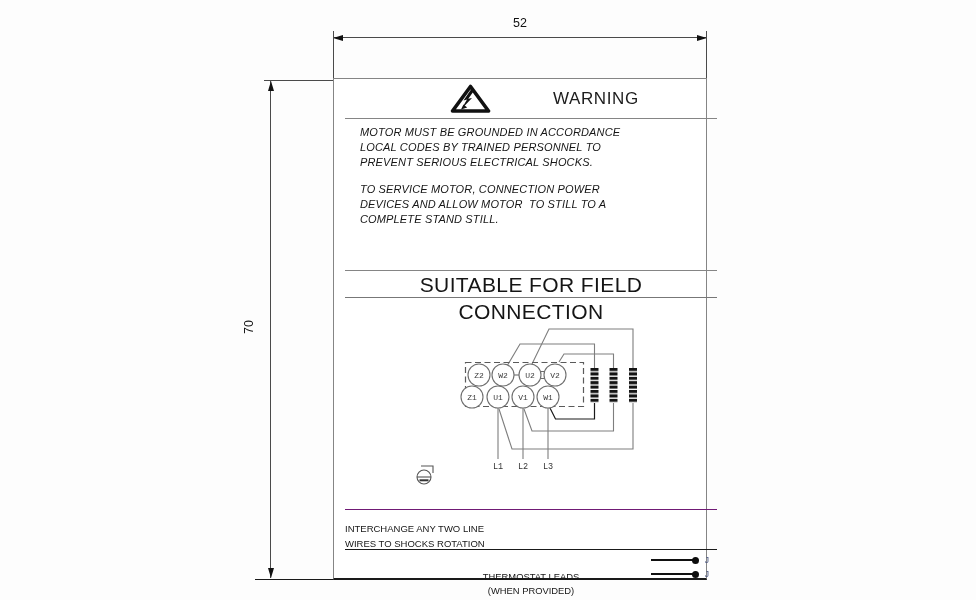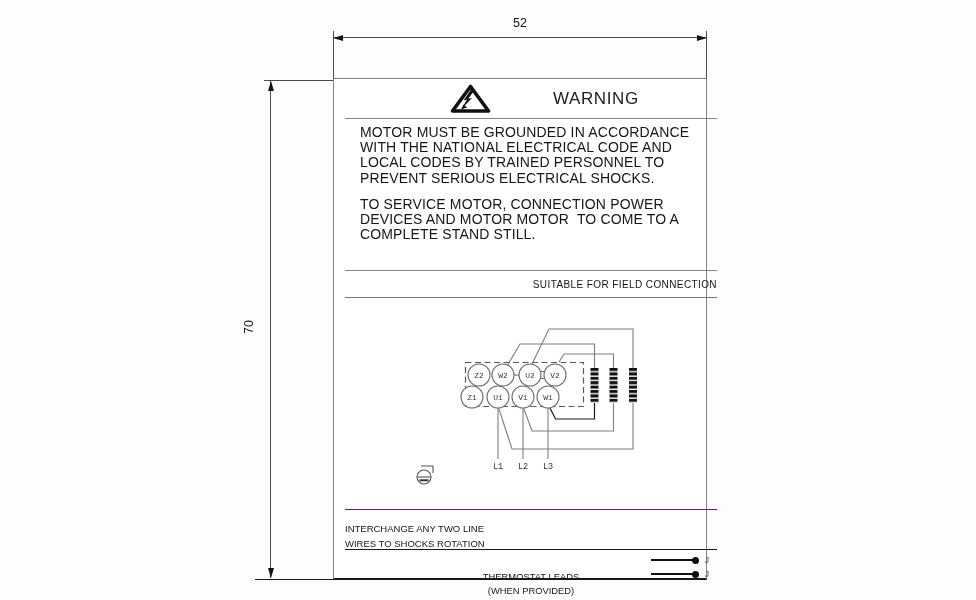--- a/index.html
+++ b/index.html
@@ -18,24 +18,24 @@
   .dim-text{font-size:12.5px;color:#111;}
   
   .label-box{
     left:333px;top:78px;width:374px;height:502px;background:#fff;
     border:1px solid #858585;border-bottom:2px solid #1a1a1a;box-sizing:border-box;
   }
   .band{position:absolute;left:11px;width:100%;box-sizing:border-box;gap:48px;}
   .band-warning{top:0;height:39px;display:flex;align-items:center;padding-left:105px;}
   .warn-title{font-size:17px;letter-spacing:.6px;margin-left:14px;color:#1c1c1c;}
   .band-text{top:39px;height:152px;border-top:1px solid #858585;padding:6px 14px 0 15px;}
-  .tline{font-size:14px;line-height:15.2px;letter-spacing:.15px;white-space:pre-wrap;color:#161616;}
+  .tline{font-size:11px;line-height:15.2px;letter-spacing:.15px;white-space:pre-wrap;color:#161616;font-style:italic;}
   .para1{margin-bottom:11px;}
   .band-suitable{top:191px;height:28px;border-top:1px solid #858585;border-bottom:1px solid #777;
-    text-align:right;font-size:10px;line-height:27px;letter-spacing:.4px;color:#151515;}
+    text-align:center;font-size:21px;line-height:27px;letter-spacing:.4px;color:#151515;}
   .band-diagram{top:219px;height:211px;font-family:Liberation Mono, monospace;}
   .band-interchange{top:430px;height:40px;border-top:1px solid #701a75;text-align:left;
     font-size:9.5px;line-height:15.4px;padding-top:11px;color:#161616;}
   .band-thermostat{top:470px;height:32px;border-top:1.5px solid #1a1a1a;text-align:center;
     font-size:9.4px;line-height:14px;padding-top:20px;color:#161616;}
   .lead-row{position:absolute;right:8px;width:58px;height:8px;display:flex;align-items:center;}
   .lead-row.l1{top:6px;}
   .lead-row.l2{top:20px;}
   .lead-wire{flex:1;height:1.3px;background:#111;}
   .lead-dot{width:7px;height:7px;border-radius:50%;background:#0d0d0d;margin-left:-1px;}
@@ -65,27 +65,26 @@
       <path d="M20.5,3.5 L38.5,28 L2.5,28 Z" fill="#ffffff" stroke="#111" stroke-width="3.6" stroke-linejoin="round"></path>
       <path d="M21,6.5 L13.5,17.5 L17,16.6 L11.5,26 L22,15 L18.3,15.8 L24.4,7.2 Z" fill="#111"></path>
       <path d="M11,26.5 L17.2,24.4 L13.5,21.4 Z" fill="#111"></path>
     </svg>
     <span class="warn-title">WARNING</span>
   </div>
 
   <div class="band band-text">
     <div class="para1">
       <div class="tline">MOTOR MUST BE GROUNDED IN ACCORDANCE</div>
-      <div class="tline">WITH THE NATIONAL ELECTRICAL CODE AND</div>
       <div class="tline">LOCAL CODES BY TRAINED PERSONNEL TO</div>
       <div class="tline">PREVENT SERIOUS ELECTRICAL SHOCKS.</div>
     </div>
     <div>
       <div class="tline">TO SERVICE MOTOR, CONNECTION POWER</div>
-      <div class="tline">DEVICES AND MOTOR MOTOR  TO COME TO A</div>
+      <div class="tline">DEVICES AND ALLOW MOTOR  TO STILL TO A</div>
       <div class="tline">COMPLETE STAND STILL.</div>
     </div>
   </div>
 
   <div class="band band-suitable">
     <span>SUITABLE FOR FIELD CONNECTION</span>
   </div>
 
   <div class="band band-diagram">
     <svg width="374" height="211" viewBox="0 0 374 211">

